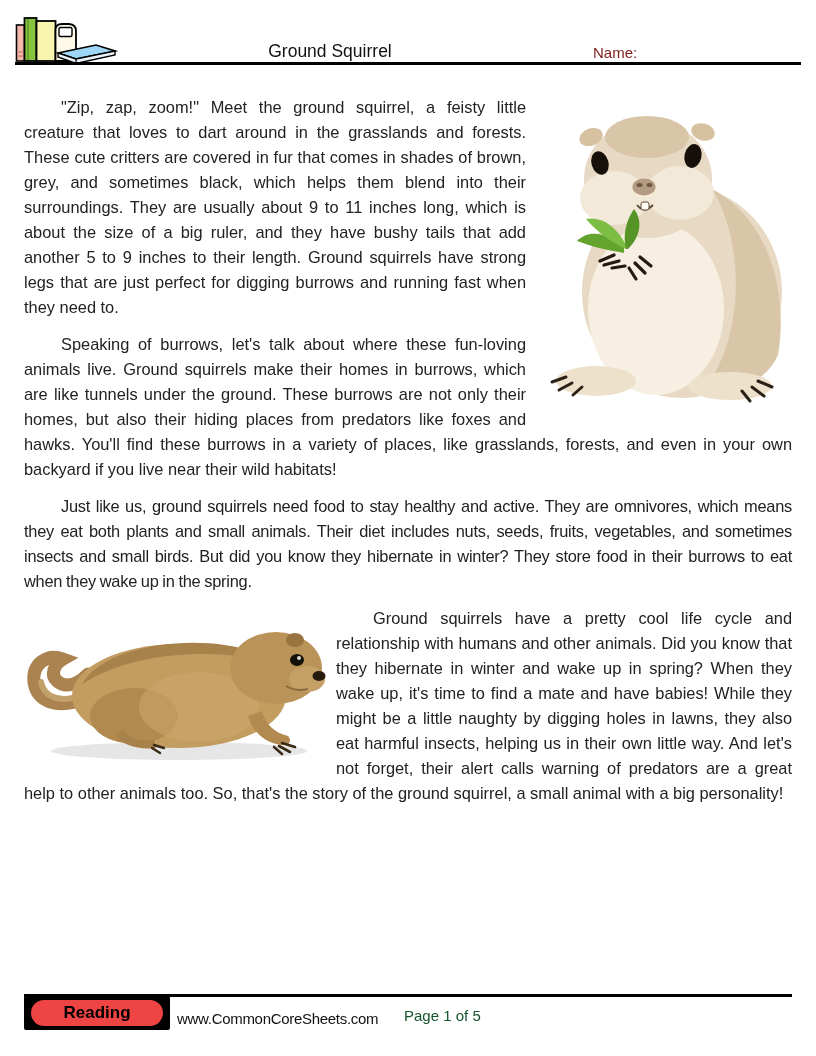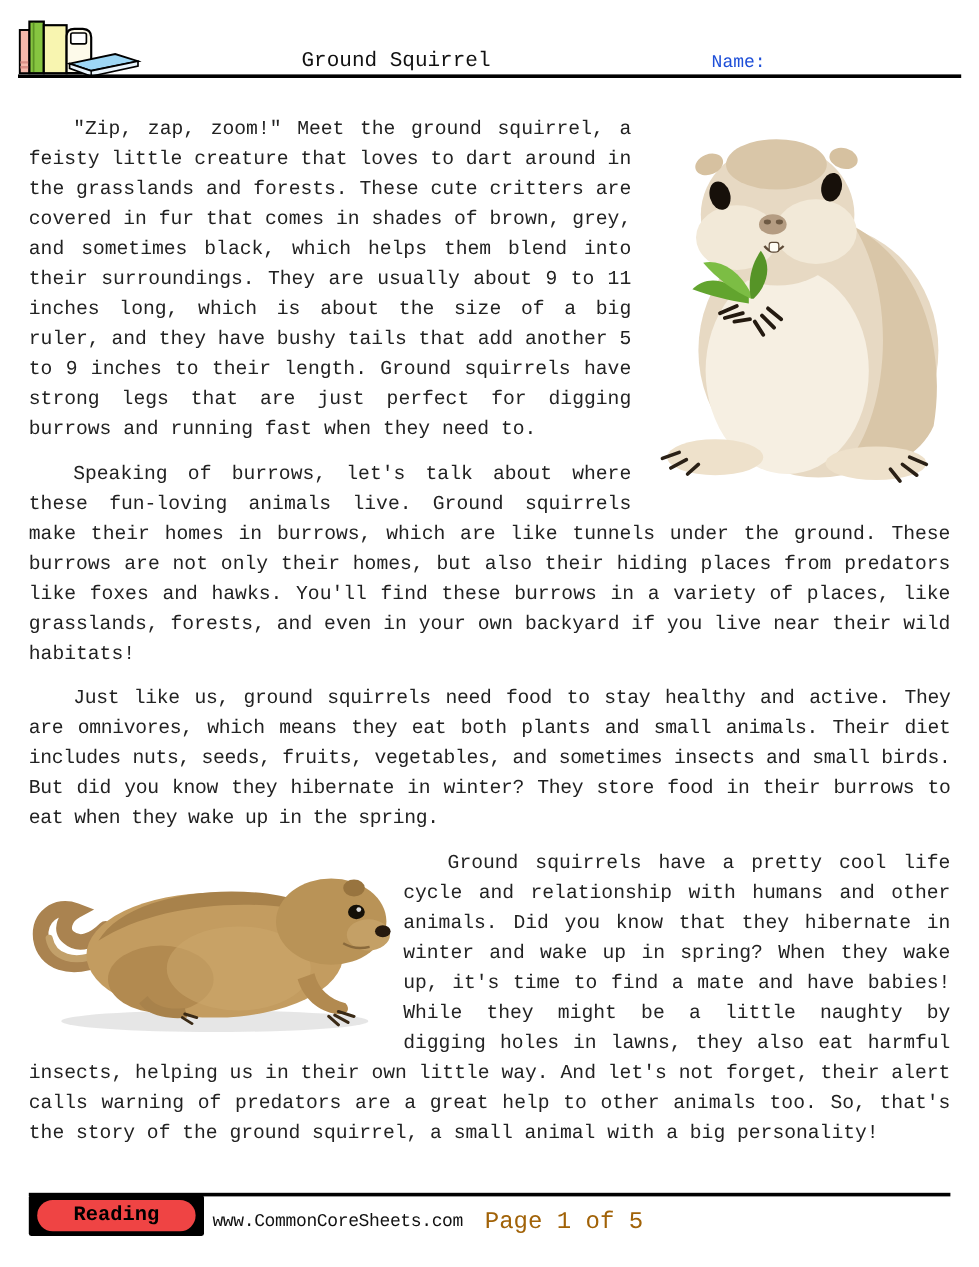--- a/index.html
+++ b/index.html
@@ -4,21 +4,20 @@
 <style>
   * { margin: 0; padding: 0; box-sizing: border-box; }
   html, body { background: #ffffff; }
   body { font-family: "Liberation Sans", sans-serif; color: #1a1a1a; }
   .page {
     position: relative;
     width: 816px;
     height: 1056px;
     background: #ffffff;
     overflow: hidden;
-    font-family: Liberation Mono, monospace;
   }
 
   
   .header-rule {
     position: absolute;
     left: 15px; top: 62px;
     width: 786px; height: 3px;
     background: #000;
   }
   .logo { position: absolute; left: 14px; top: 8px; }
@@ -27,21 +26,21 @@
     left: 230px; top: 41px;
     width: 200px;
     text-align: center;
     font-size: 17.5px;
     color: #111;
   }
   .name-label {
     position: absolute;
     left: 593px; top: 44px;
     font-size: 15px;
-    color: #1d4ed8;
+    color: #7f1d1d;
   }
 
   
   .article {
     position: absolute;
     left: 24px; top: 95px;
     width: 768px;
     font-size: 16.4px;
     line-height: 25px;
     text-align: justify;
@@ -85,22 +84,22 @@
   .footer-website {
     position: absolute;
     left: 177px; top: 1010px;
     font-size: 15px;
     letter-spacing: -0.3px;
     color: #111;
   }
   .footer-page {
     position: absolute;
     left: 404px; top: 1007px;
-    font-size: 20px;
-    color: #a16207;
+    font-size: 15px;
+    color: #14532d;
   }
 </style>
 </head>
 <body>
 
 <div class="page">
 
   <div>
     <span class="logo">
       <svg width="104" height="56" viewBox="0 0 104 56">

